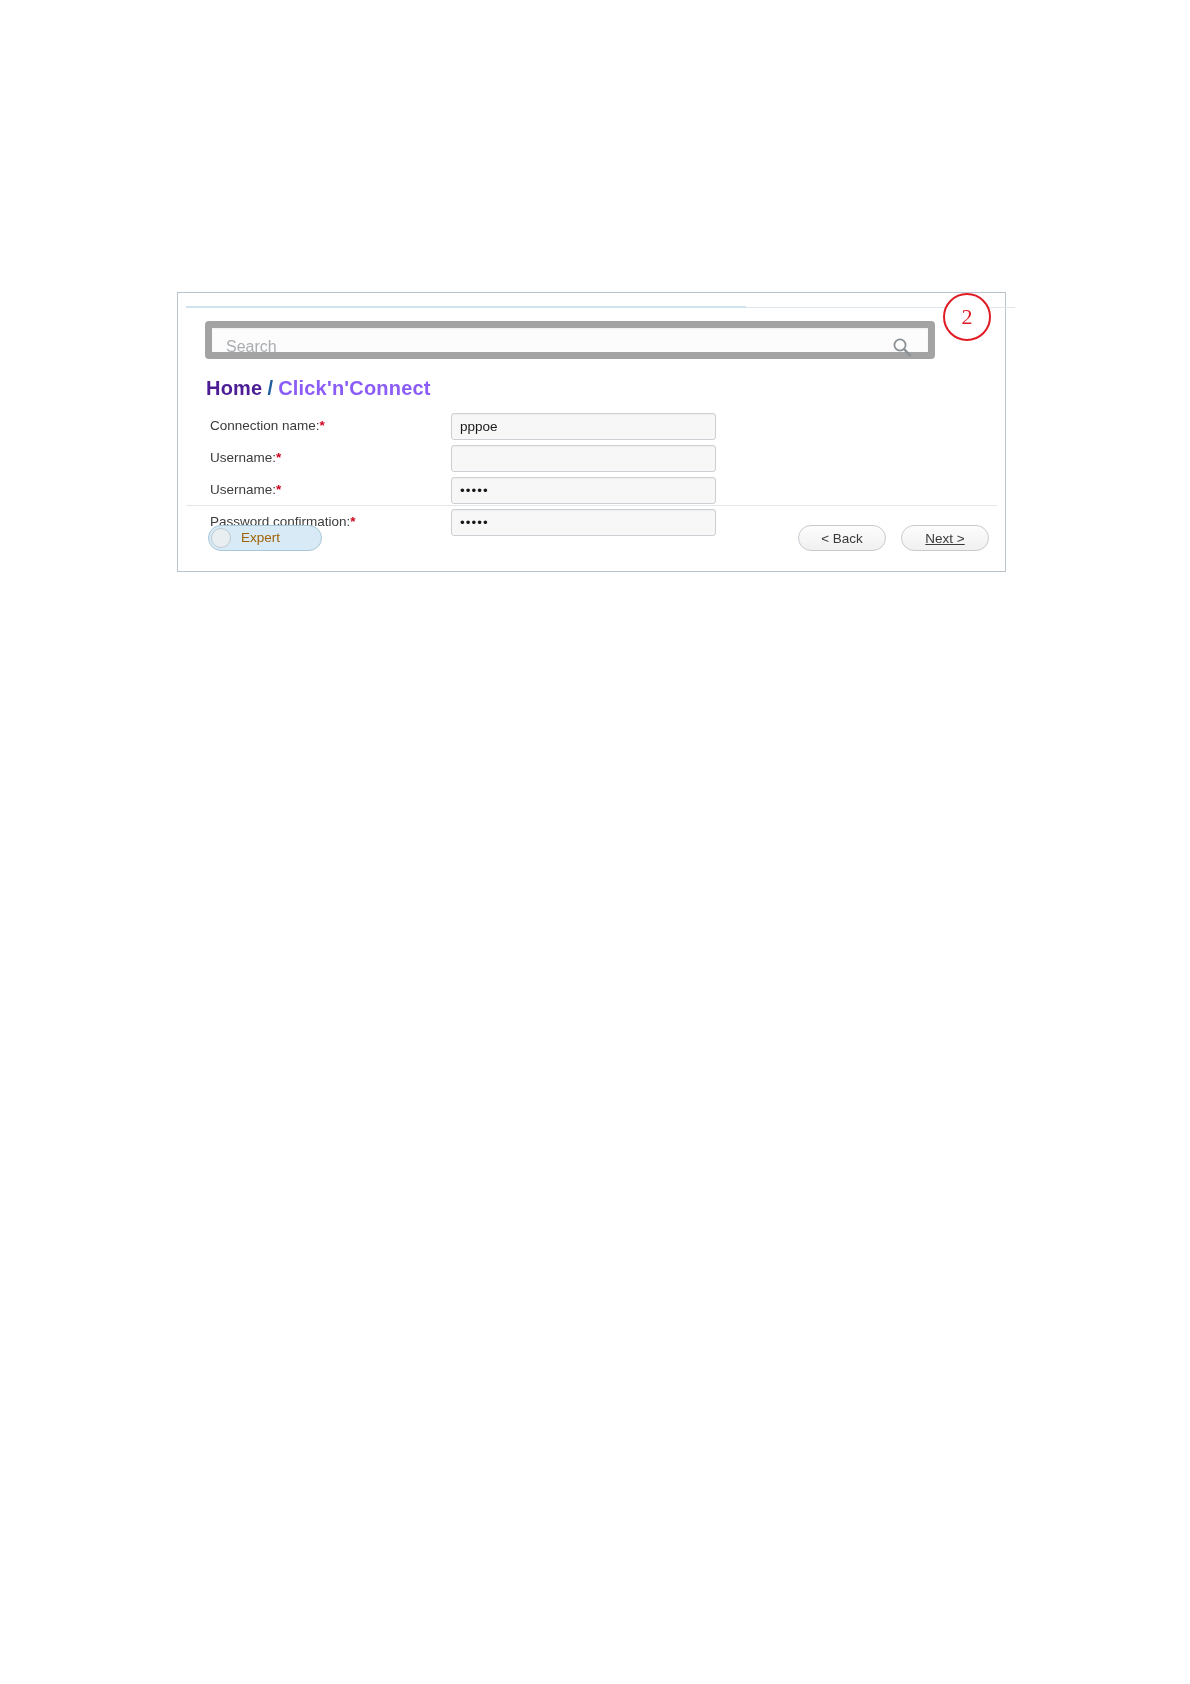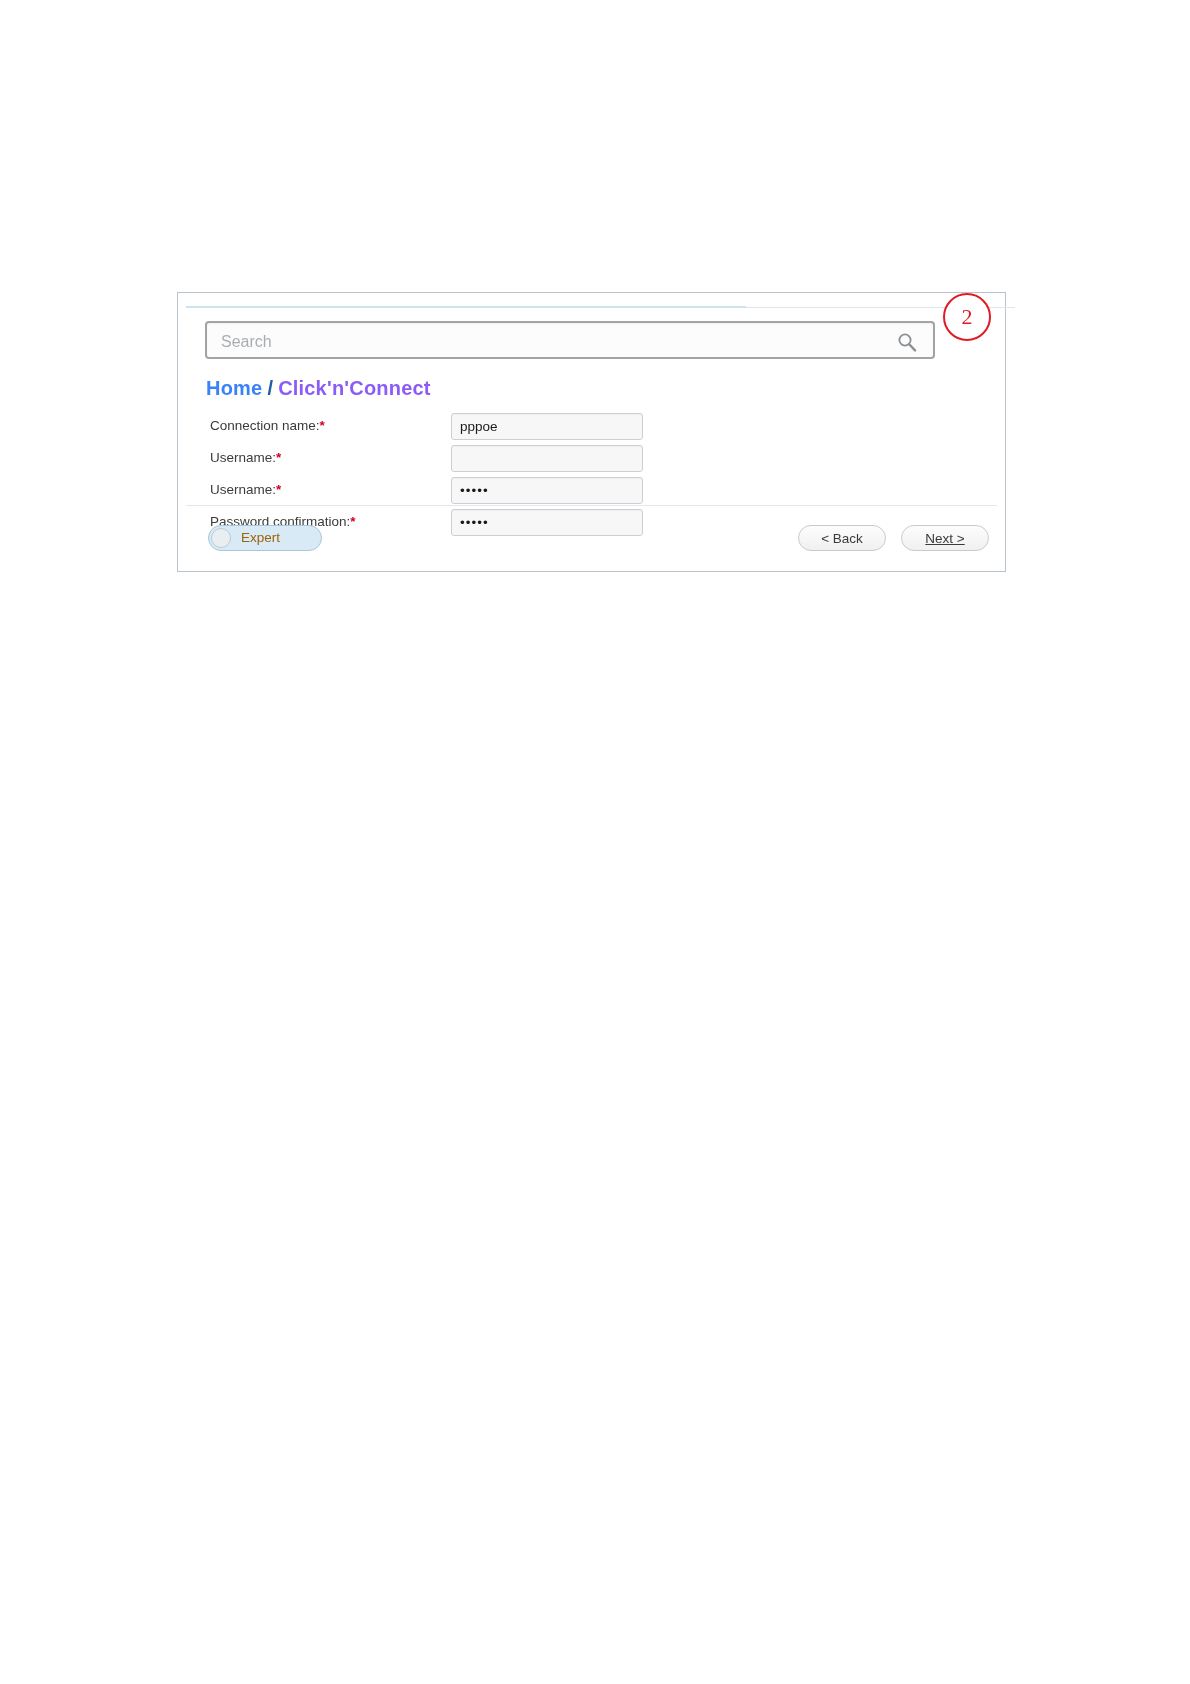--- a/index.html
+++ b/index.html
@@ -60,21 +60,21 @@
   }
 
   
   .searchbar {
     position: absolute;
     left: 19px;
     top: 20px;
     width: 730px;
     height: 38px;
     background: #fcfcfc;
-    border: 2px solid #a3a3a3;
+    border: 7px solid #a3a3a3;
     border-radius: 4px;
     box-sizing: border-box;
     box-shadow: inset 0 1px 2px rgba(0,0,0,0.05);
   }
   .search-input {
     position: absolute;
     left: 12px;
     top: 0;
     width: 660px;
     height: 36px;
@@ -99,21 +99,21 @@
   .breadcrumb {
     position: absolute;
     left: 20px;
     top: 76px;
     font-size: 20px;
     font-weight: bold;
     color: #1f5fa0;
     letter-spacing: 0.2px;
     white-space: nowrap;
   }
-  .breadcrumb .crumb { color: #3b82f6; }
+  .breadcrumb .crumb { color: #4c1d95; }
   .breadcrumb .sep { color: #1f5fa0; margin: 0 5px; }
   .breadcrumb .current { color: #8b5cf6; }
 
   
   .form {
     position: absolute;
     left: 20px;
     top: 112px;
     width: 700px;
   }
@@ -128,21 +128,21 @@
     font-size: 13.5px;
     color: #3b3b3b;
     white-space: nowrap;
   }
   .req { color: #d0021b; font-weight: bold; }
 
   .field {
     position: absolute;
     left: 245px;
     top: 0;
-    width: 192px;
+    width: 265px;
     height: 27px;
     background: #f7f7f7;
     border: 1px solid #ccd0d4;
     border-radius: 3px;
     box-sizing: border-box;
     font-family: "Liberation Sans", sans-serif;
     font-size: 13.5px;
     color: #1a1a1a;
     padding: 0 8px;
     outline: none;

